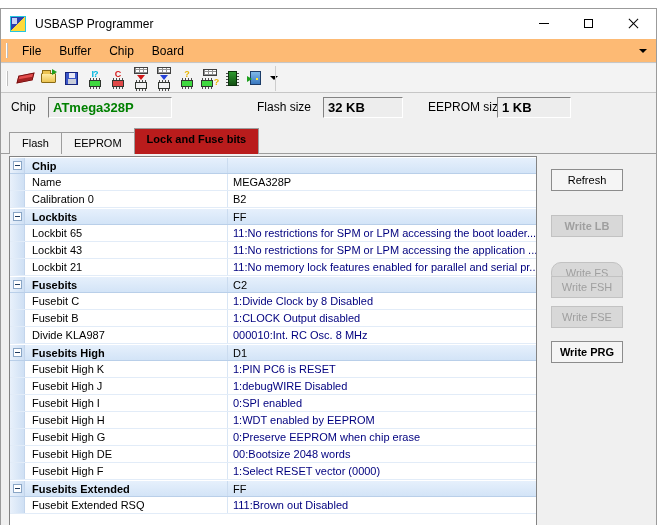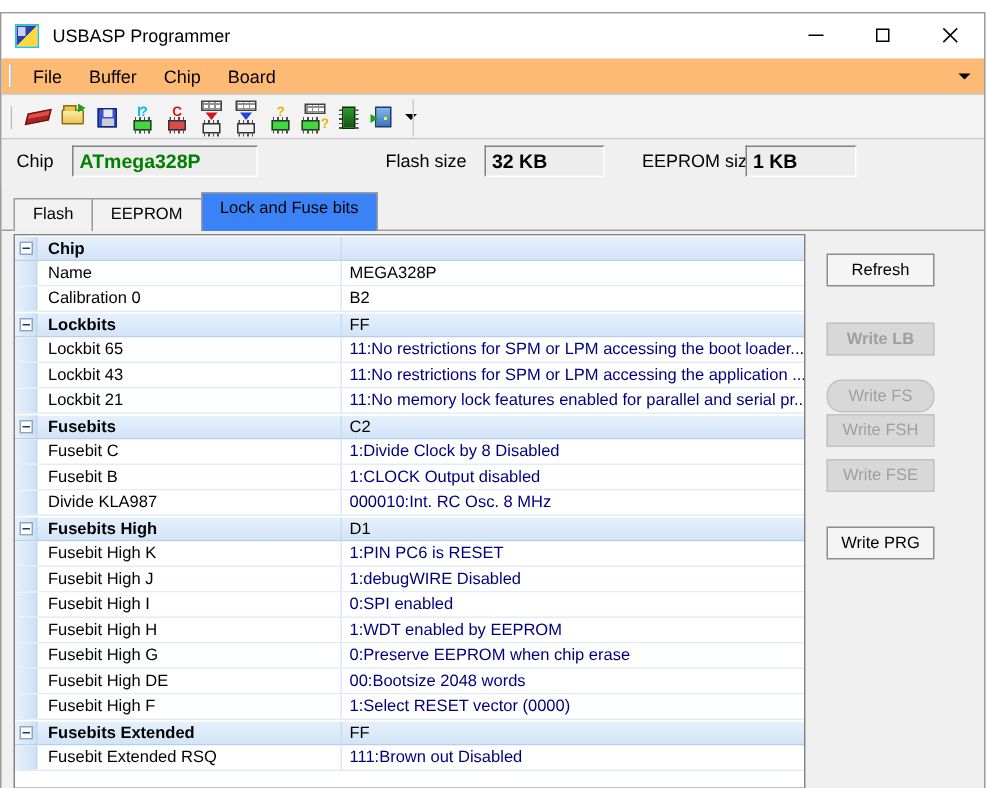--- a/index.html
+++ b/index.html
@@ -91,21 +91,21 @@
       border:1px solid; border-color:#828282 #ffffff #ffffff #828282;
       font-weight:bold; font-size:13px; padding:2px 0 8px 4px; }
   #f-chip   { left:47px;  width:124px; color:#008000; }
   #f-flash  { left:322px; width:80px;  color:#000; }
   #f-eeprom { left:496px; width:74px;  color:#000; }
 
   
   .tabstrip { position:absolute; left:8px; top:119px; height:26px; display:flex; align-items:flex-end; }
   .tab { height:22px; padding:4px 12px 0 12px; font-size:11px; background:#f2f2f2;
          border:1px solid #9d9d9d; border-bottom:none; margin-right:-1px; }
-  .tab.active { height:26px; background:#3b82f6; position:relative; z-index:3; }
+  .tab.active { height:26px; background:#b91c1c; position:relative; z-index:3;font-weight:bold; }
   .panel-top { position:absolute; left:0px; top:144px; width:657px; height:1px; background:#9d9d9d; }
   .panel-top-mask { position:absolute; left:8px; top:144px; height:2px; background:#f0f0f0; z-index:2; }
 
   
   .grid { position:absolute; left:8px; top:147px; width:528px; height:370px; background:#fff;
           border:1px solid #838383; overflow:hidden; }
   .grow { display:flex; height:17px; align-items:stretch; }
   .gut { width:15px; flex:none; background:linear-gradient(90deg,#e9f1fb,#cfe0f4);
          border-right:1px solid #c3d5ec; display:flex; align-items:center; justify-content:center; }
   .glabel { width:203px; flex:none; padding:2px 0 0 7px; border-right:1px solid #d9e6f5;
@@ -119,21 +119,21 @@
          display:flex; align-items:center; justify-content:center; }
   .gminus i { display:block; width:5px; height:1px; background:#1d3least; background:#1d3a5f; }
   .v-navy { color:#00007f; }
   .v-black{ color:#000; }
 
   
   .btn { position:absolute; left:550px; width:72px; height:22px; font-size:11px;
          font-family:inherit; text-align:center;
          background:#f5f5f5; border:1px solid #8c8c8c; color:#000; }
   .btn.disabled { background:#d8d8d8; border-color:#c2c2c2; color:#9f9f9f; }
-  .b0{top:160px;} .b1{top:206px;font-weight:bold;} .b2{top:244px;border-radius:10px;} .b3{top:267px;} .b4{top:297px;} .b5{top:342px;}
+  .b0{top:160px;} .b1{top:206px;font-weight:bold;} .b2{top:253px;border-radius:10px;} .b3{top:267px;} .b4{top:297px;} .b5{top:332px;font-weight:bold;}
 </style>
 </head>
 <body>
 
 <div class="window">
 
   <div class="titlebar">
     <div class="app-icon"></div>
     <div class="title-text">USBASP Programmer</div>
     <div class="win-controls">

